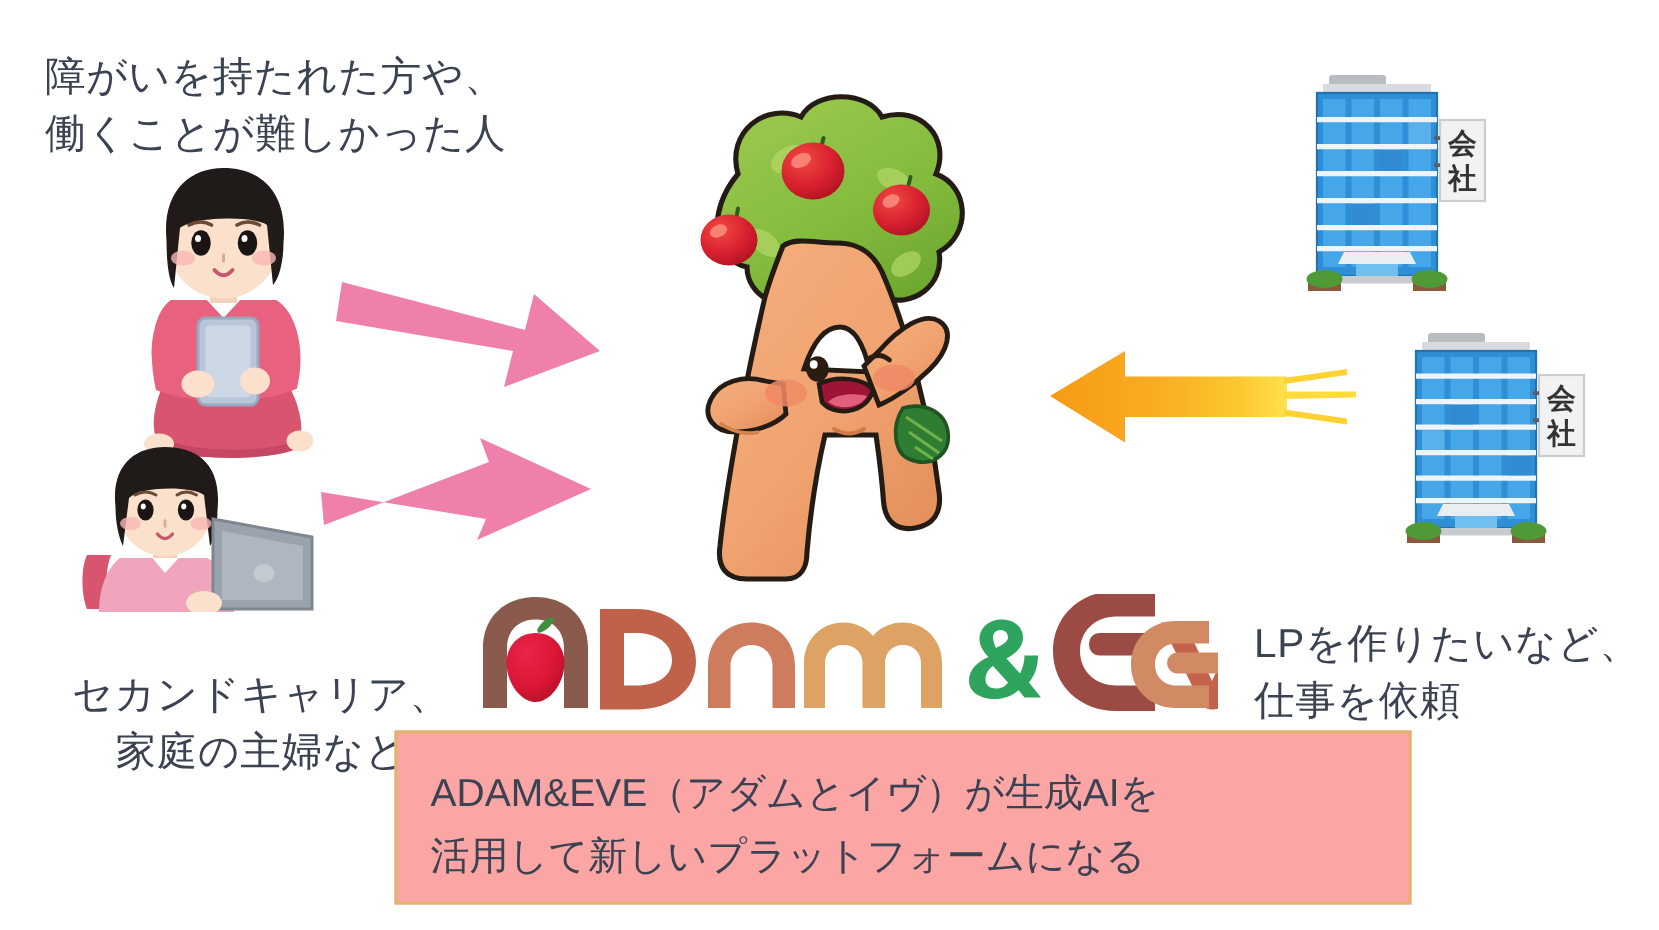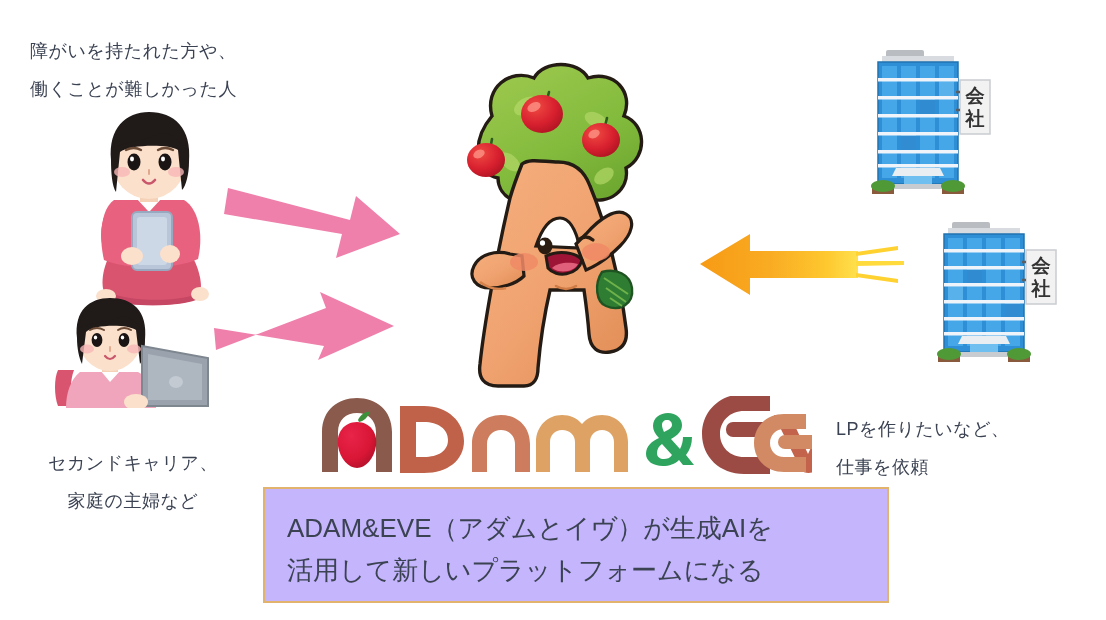--- a/index.html
+++ b/index.html
@@ -8,36 +8,36 @@
     background:#ffffff;
     font-family:"Liberation Sans", sans-serif;
     overflow:hidden;
     position:relative;
   }
   #stage { position:absolute; left:0; top:0; width:1106px; height:620px; }
 
   .txt {
     position:absolute;
     color:#3b4252;
-    font-size:18px;
+    font-size:27px;
     line-height:38px;
     white-space:pre;
     letter-spacing:0.5px;
   }
 
   #label-topleft { left:30px;  top:32px; }
   #label-bottomleft { left:48px; top:444px;text-align:center; }
   #label-right { left:836px; top:410px; }
 
   #caption-box {
     position:absolute;
     left:263px; top:487px;
-    width:626px; height:116px;
+    width:678px; height:116px;
     border:2px solid #e2b36c;
-    background:#c4b5fd;
+    background:#fca5a5;
     box-sizing:border-box;
     padding-left:44px;
   }
   #caption-text {
     position:absolute;
     left:22px; top:18px;
     font-size:26px;
     line-height:42px;
     color:#3b4252;
     white-space:pre;

